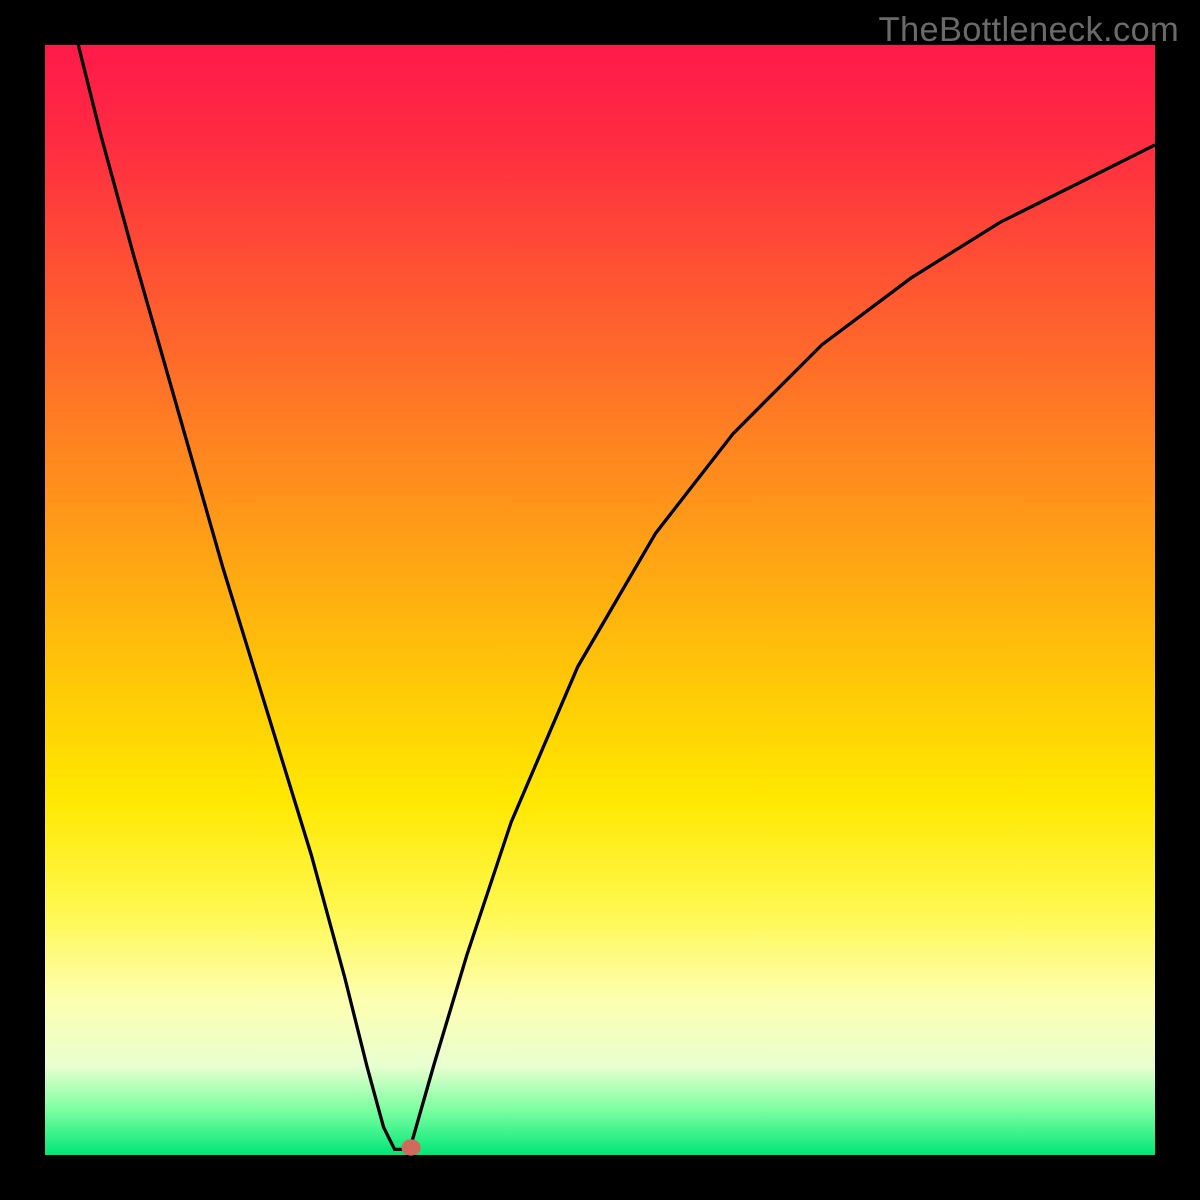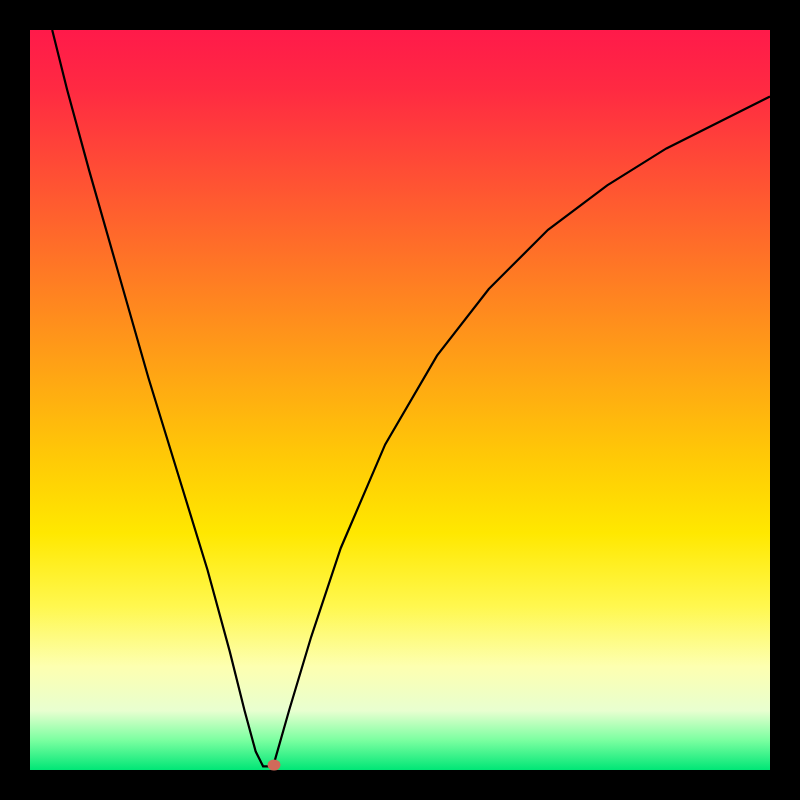--- a/index.html
+++ b/index.html
@@ -57,19 +57,20 @@
     border-radius: 50%;
     background: #d16a5a;
     transform: translate(-50%, -50%);
     z-index: 3;
   }
 </style>
 </head>
 <body>
 
 <div class="frame">
+  <div class="watermark">TheBottleneck.com</div>
   <div class="plot">
     <svg class="curve" viewBox="0 0 740 740" preserveAspectRatio="none">
       <path fill="none" stroke="#000000" stroke-width="2.2" d="M22.20 0.00 L37.00 59.20 L59.20 140.60 L88.80 244.20 L118.40 347.80 L148.00 444.00 L177.60 540.20 L199.80 621.60 L214.60 680.80 L225.70 721.50 L233.10 736.30 L240.50 736.30 L244.20 732.60 L259.00 680.80 L281.20 606.80 L310.80 518.00 L355.20 414.40 L407.00 325.60 L458.80 259.00 L518.00 199.80 L577.20 155.40 L636.40 118.40 L695.60 88.80 L740.00 66.60"></path>
     </svg>
     <div class="marker" style="left: 244.2px; top: 734.82px; background: rgb(209, 106, 90);"></div>
   </div>
 </div>
 
 </body></html>

